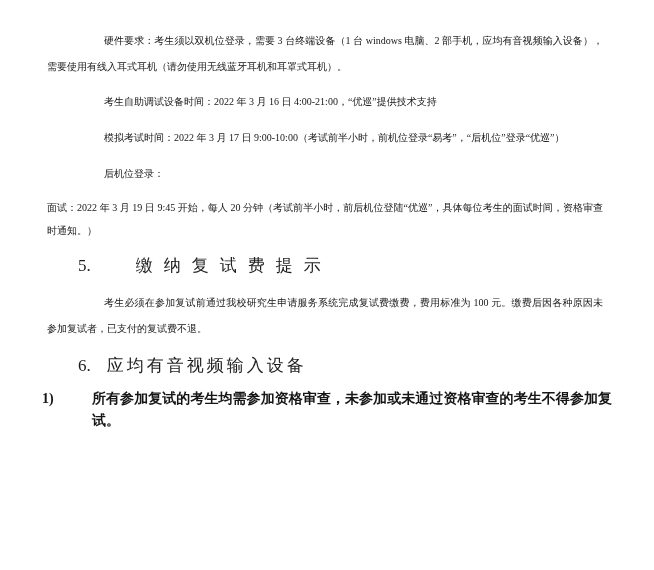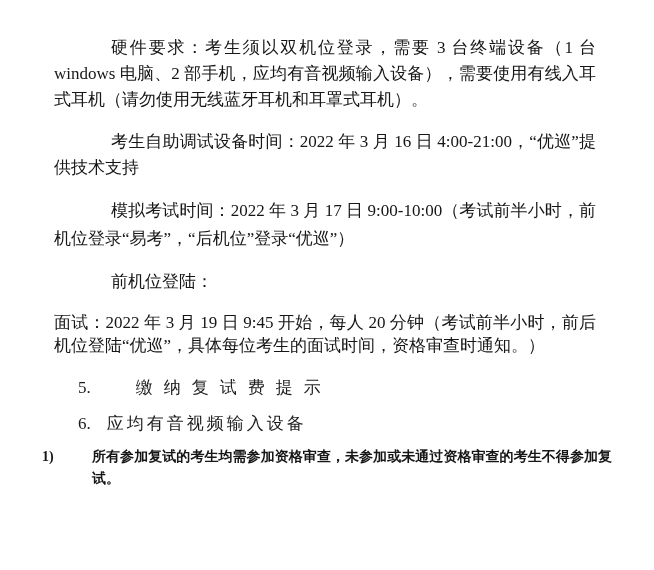--- a/index.html
+++ b/index.html
@@ -6,21 +6,21 @@
   .page{
     position:relative;
     width:654px;height:570px;
     box-sizing:border-box;
     background:#ffffff;
     padding:19px 42px 0 38px;
     font-family:"Liberation Serif","DejaVu Serif",serif;
     color:#161616;
     overflow:hidden;
   }
-  .page p{margin:16px;font-size:17px;text-align:justify;text-justify:inter-ideograph;}
+  .page p{margin:9px;font-size:10px;text-align:justify;text-justify:inter-ideograph;}
   b{font-weight:400;}
   .p-hardware   {line-height:26px;text-indent:57px;}
   .p-debug      {line-height:26px;margin-top:14px;text-indent:57px;}
   .p-mock       {line-height:28px;margin-top:8px;text-indent:57px;}
   .p-qual       {line-height:19px;margin-top:11px;text-indent:57px;}
   .p-retest     {line-height:26px;margin-top:18px;text-indent:57px;}
   .p-written    {line-height:25px;margin-top:10px;margin-left:77px;}
   .p-interview  {line-height:23px;margin-top:3px;margin-left:77px;}
   .p-fee        {line-height:26px;margin-top:10px;text-indent:57px;}
   .heading{
@@ -52,33 +52,36 @@
   <p class="p-debug">
     <b>考生自助调试设备时间：</b><span>2022 年 3 月 16 日 4:00-21:00，“优巡”提供技术支持</span>
   </p>
 
   <p class="p-mock">
     <b>模拟考试时间：</b><span>2022 年 3 月 17 日 9:00-10:00（考试前半小时，前机位登录“易考”，“后机位”登录“优巡”）</span>
   </p>
 
 
   <p class="p-retest">
-    <b>前机位登陆：</b>
+    <b>后机位登录：</b>
   </p>
 
 
   <p class="p-interview">
     <b>面试：</b><span>2022 年 3 月 19 日 9:45 开始，每人 20 分钟（考试前半小时，前后机位登陆“优巡”，具体每位考生的面试时间，资格审查时通知。）</span>
   </p>
 
   <div class="heading h-fee">
     <span class="h-num">5.</span>
     <span class="h-title">缴纳复试费提示</span>
   </div>
 
+  <p class="p-fee">
+    <span>考生必须在参加复试前通过我校研究生申请服务系统完成复试费缴费，费用标准为 100 元。缴费后因各种原因未参加复试者，已支付的复试费不退。</span>
+  </p>
 
   <div class="heading h-qual">
     <span class="h-num">6.</span>
     <span class="h-title">应均有音视频输入设备</span>
   </div>
 
   <div class="list-item">
     <span class="li-num">1)</span>
     <span class="li-text">所有参加复试的考生均需参加资格审查，未参加或未通过资格审查的考生不得参加复试。</span>
   </div>

